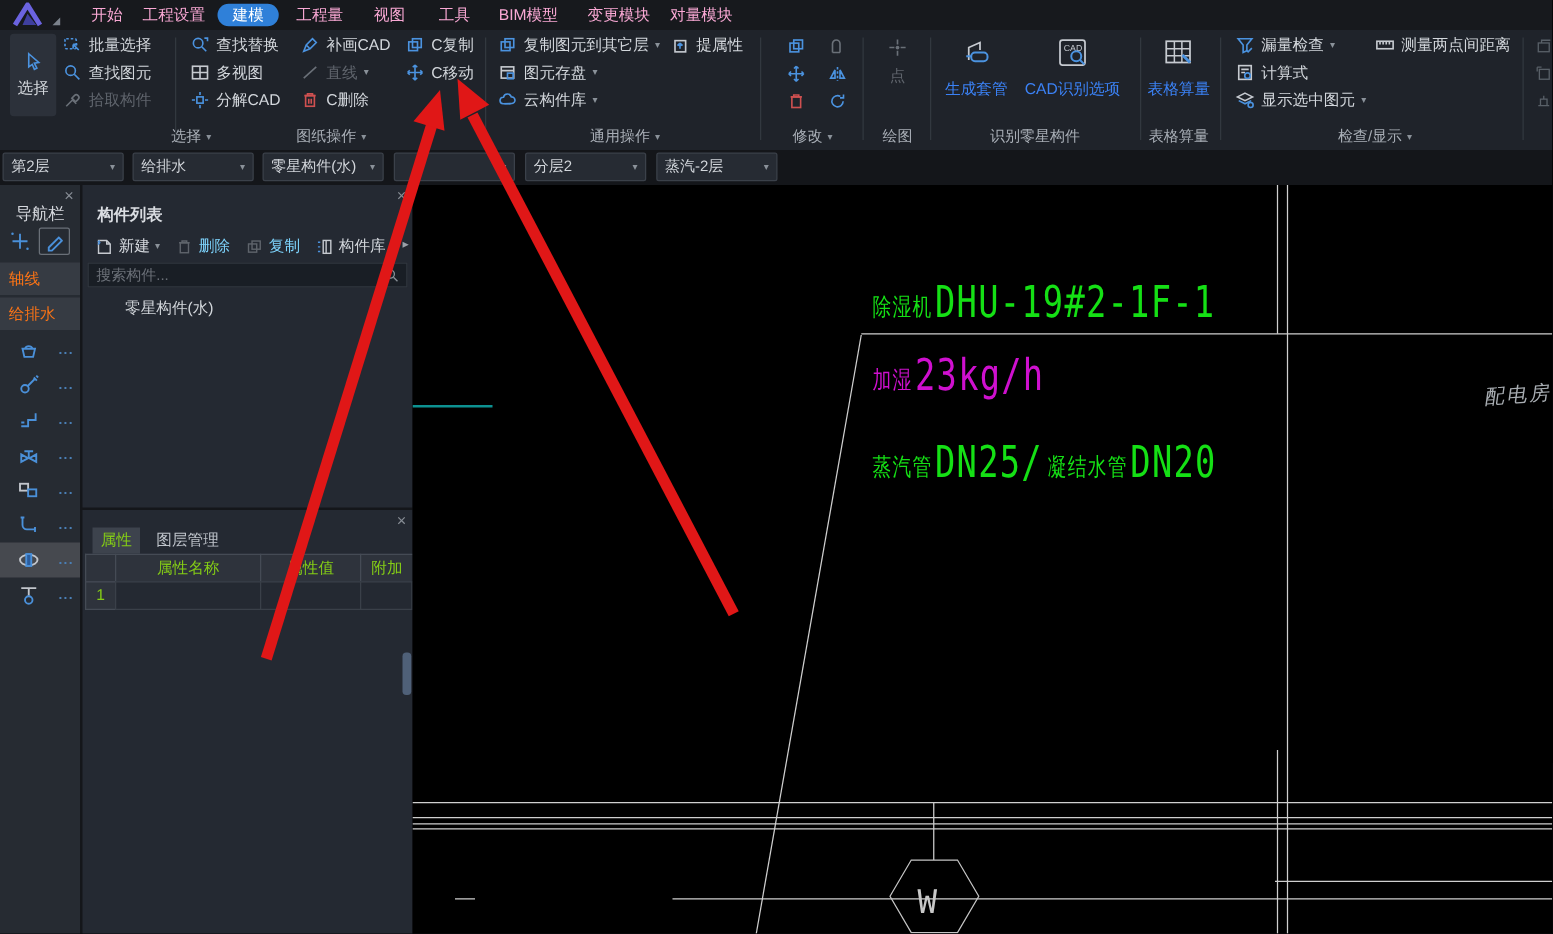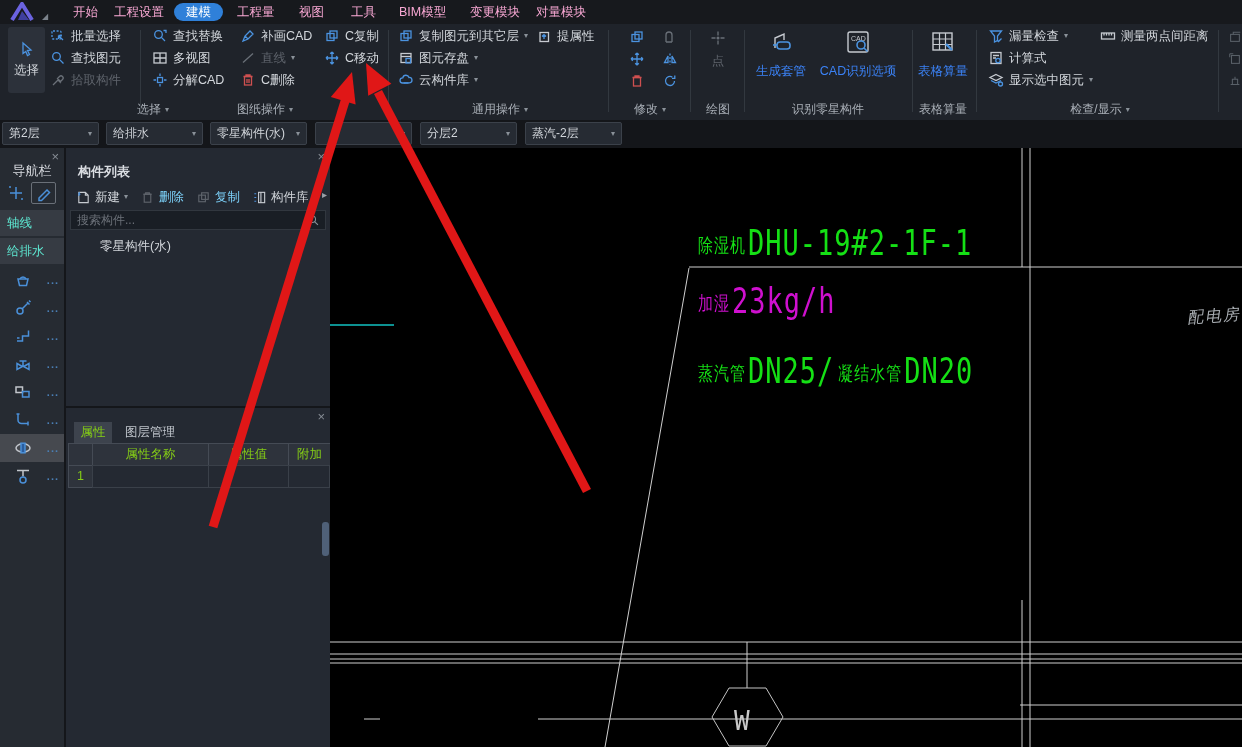--- a/index.html
+++ b/index.html
@@ -32,21 +32,21 @@
   .ddrow{position:absolute;left:0;top:120px;width:1116px;height:28px;background:#14161a;}
   .dd{position:absolute;top:2px;width:97px;height:23px;background:#262b33;border:1px solid #3b414a;border-radius:2px;
       box-sizing:border-box;color:#d2d6db;font-size:12px;display:flex;align-items:center;justify-content:space-between;padding:0 6px;}
   
   .leftbase{position:absolute;left:0;top:148px;width:330px;height:599px;background:#14161a;}
   .sidebar{position:absolute;left:0;top:148px;width:64px;height:599px;background:#262b32;}
   .p-close{position:absolute;right:5px;top:2px;font-size:13px;color:#878d95;line-height:14px;}
   .nav-title{position:absolute;left:0;top:14px;width:100%;text-align:center;font-size:13px;color:#d6d9de;}
   .nav-tools{position:absolute;left:6px;top:34px;display:flex;gap:5px;align-items:center;}
   .toolbox{width:23px;height:20px;border:1px solid #6a7078;border-radius:2px;display:flex;align-items:center;justify-content:center;}
-  .sect{height:26px;background:#363b43;color:#5eead4;font-size:12.5px;display:flex;align-items:center;padding-left:7px;margin-bottom:2px;}
+  .sect{height:26px;background:#363b43;color:#f97316;font-size:12.5px;display:flex;align-items:center;padding-left:7px;margin-bottom:2px;}
   .navrows{position:absolute;left:0;top:62px;width:64px;}
   .cats{position:absolute;left:0;top:344px;width:64px;}
   .nirow{height:28px;display:flex;align-items:center;}
   .nirow.sel{background:#46494f;}
   .nirow svg{margin-left:13px;}
   .ni20{width:20px;height:20px;}
   .ni20 *{stroke:#4a90d9;fill:none;stroke-width:1.5;}
   .ni20.gr *{stroke:#c2c6cc;}
   .dots{margin-left:auto;margin-right:5px;color:#4a7fb5;font-size:11px;font-weight:bold;letter-spacing:1px;line-height:1;}
   

